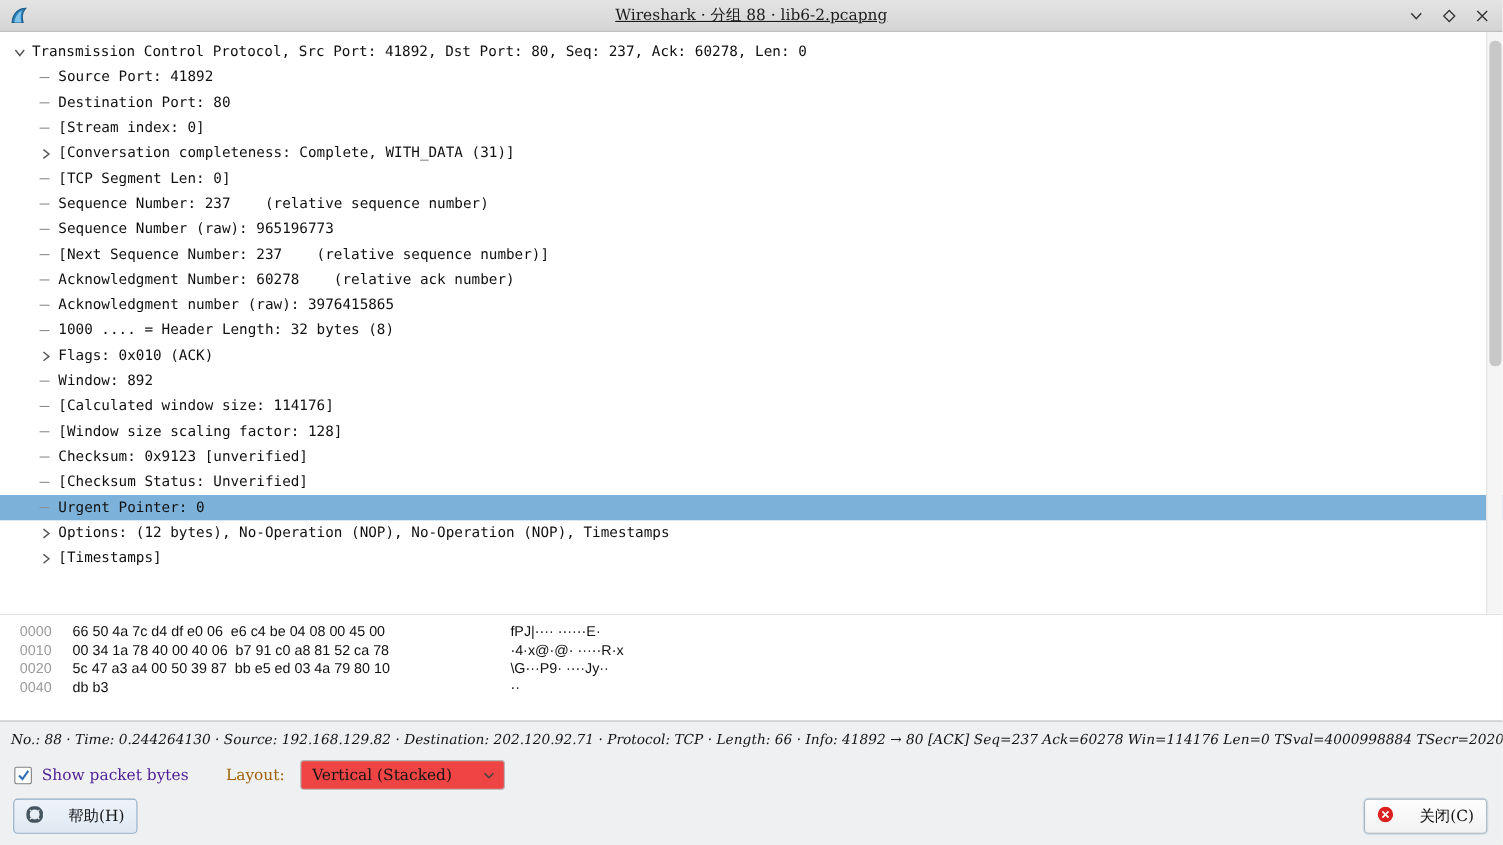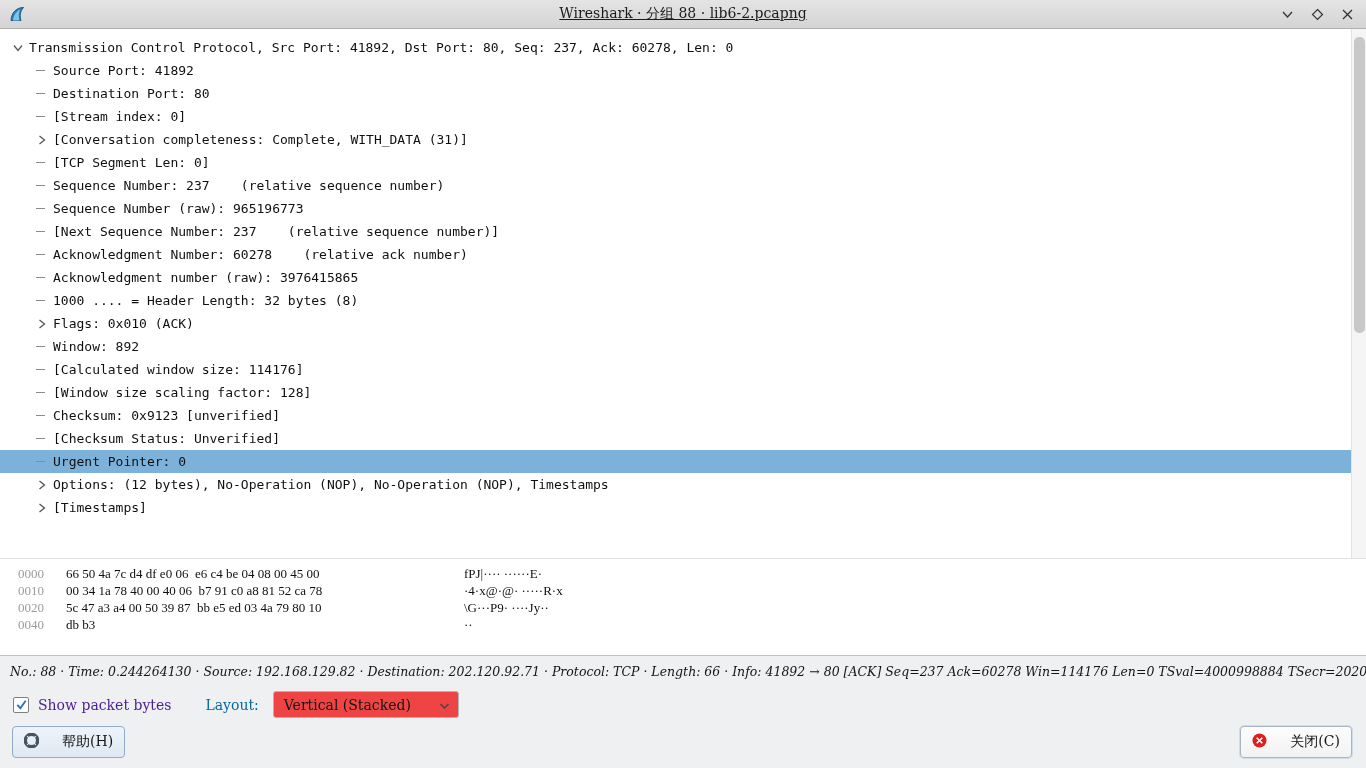--- a/index.html
+++ b/index.html
@@ -20,32 +20,32 @@
   .tree-row.level1 { padding-left: 36px; }
   .tree-row.selected { background: #7cb2da; }
   .glyph { flex: 0 0 17px; width: 17px; display: inline-flex; align-items: center; }
   .tick { width: 9px; height: 1px; background: #8b8b8b; display: inline-block; }
   .tlabel { white-space: pre; }
 
   .scrollbar { position: absolute; top: 0; right: 0; width: 15px; height: 100%; background: #f5f5f5; border-left: 1px solid #e2e2e2; }
   .scroll-thumb { position: absolute; left: 2px; width: 11px; top: 8px; height: 296px; background: #c8c8c8; border-radius: 5px; }
 
   
-  .hex-pane { background: #ffffff; height: 97px; flex: 0 0 auto; border-top: 1px solid #e0e0e0; padding: 7px 0 0 18px; font-family: Liberation Serif, serif; font-size: 13px; color: #101010; }
+  .hex-pane { background: #ffffff; height: 97px; flex: 0 0 auto; border-top: 1px solid #e0e0e0; padding: 7px 0 0 18px; font-family: Liberation Sans, sans-serif; font-size: 13px; color: #101010; }
   .hex-row { height: 17px; display: flex; white-space: pre; }
   .hex-offset { color: #9b9b9b; width: 48px; flex: 0 0 48px; }
   .hex-bytes { width: 398px; flex: 0 0 398px; }
 
   
   .bottom { flex: 1 1 auto; border-top: 1px solid #c0c0c0; background: #eff0f1; position: relative; }
   .status { font-style: italic; font-size: 12.5px; color: #141414; padding: 8px 10px 0 10px; white-space: nowrap; }
   .controls-row { display: flex; align-items: center; padding: 12px 0 0 13px; }
   .checkbox-wrap { display: flex; align-items: center; gap: 9px; font-size: 14px; color: #4c1d95; cursor: pointer; }
   .checkbox { width: 16px; height: 16px; background: #fff; border: 1px solid #7f7f7f; border-radius: 2px; display: flex; align-items: center; justify-content: center; }
-  .layout-label { margin-left: 34px; font-size: 14px; color: #0369a1; }
+  .layout-label { margin-left: 34px; font-size: 14px; color: #a16207; }
   .combo { margin-left: 14px; width: 186px; height: 27px; background: #ef4444; border: 1px solid #b4b4b4; border-radius: 3px; display: flex; align-items: center; justify-content: space-between; padding: 0 8px 0 10px; font-size: 14px; color: #141414; cursor: pointer; }
   .buttons-row { position: absolute; left: 12px; right: 14px; bottom: 10px; display: flex; justify-content: space-between; align-items: center; }
   .btn { display: inline-flex; align-items: center; gap: 23px; height: 32px; padding: 0 11px; border-radius: 4px; font-size: 14px; font-family: "DejaVu Serif", serif; color: #141414; cursor: pointer; }
   .btn-help { background: linear-gradient(#eef3f9, #dfe9f3); border: 1px solid #8fadc8; }
   .btn-close { background: linear-gradient(#fdfdfd, #f2f2f2); border: 1px solid #a8b6c4; box-shadow: 0 0 0 1px #cfdce9; }
 </style>
 </head>
 <body>
 
 <div class="window">

